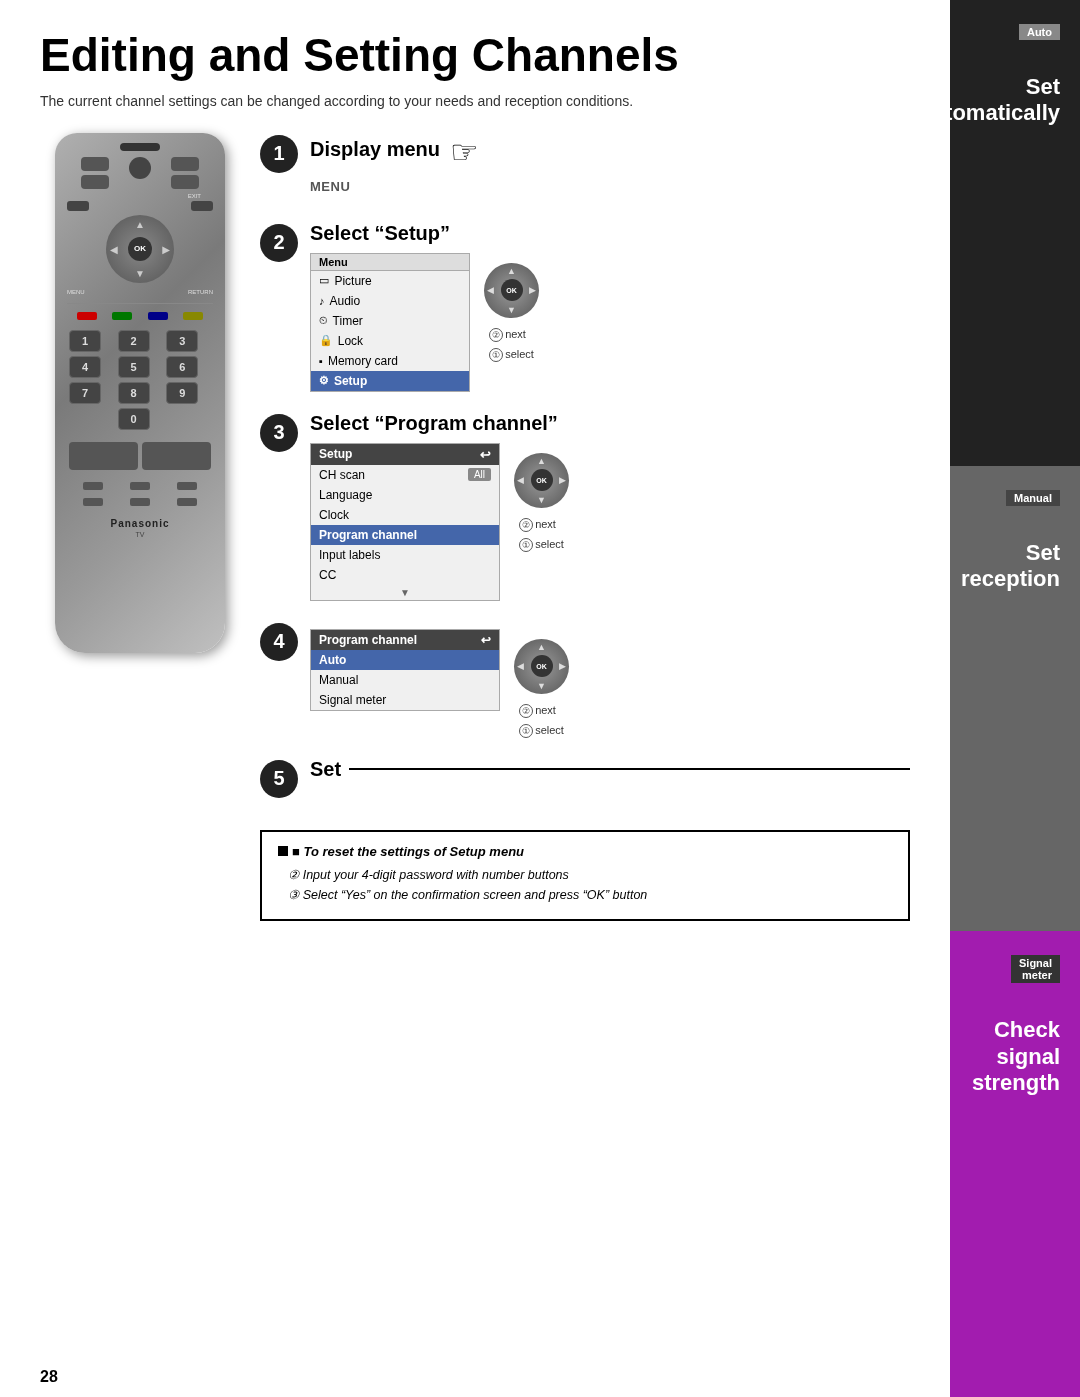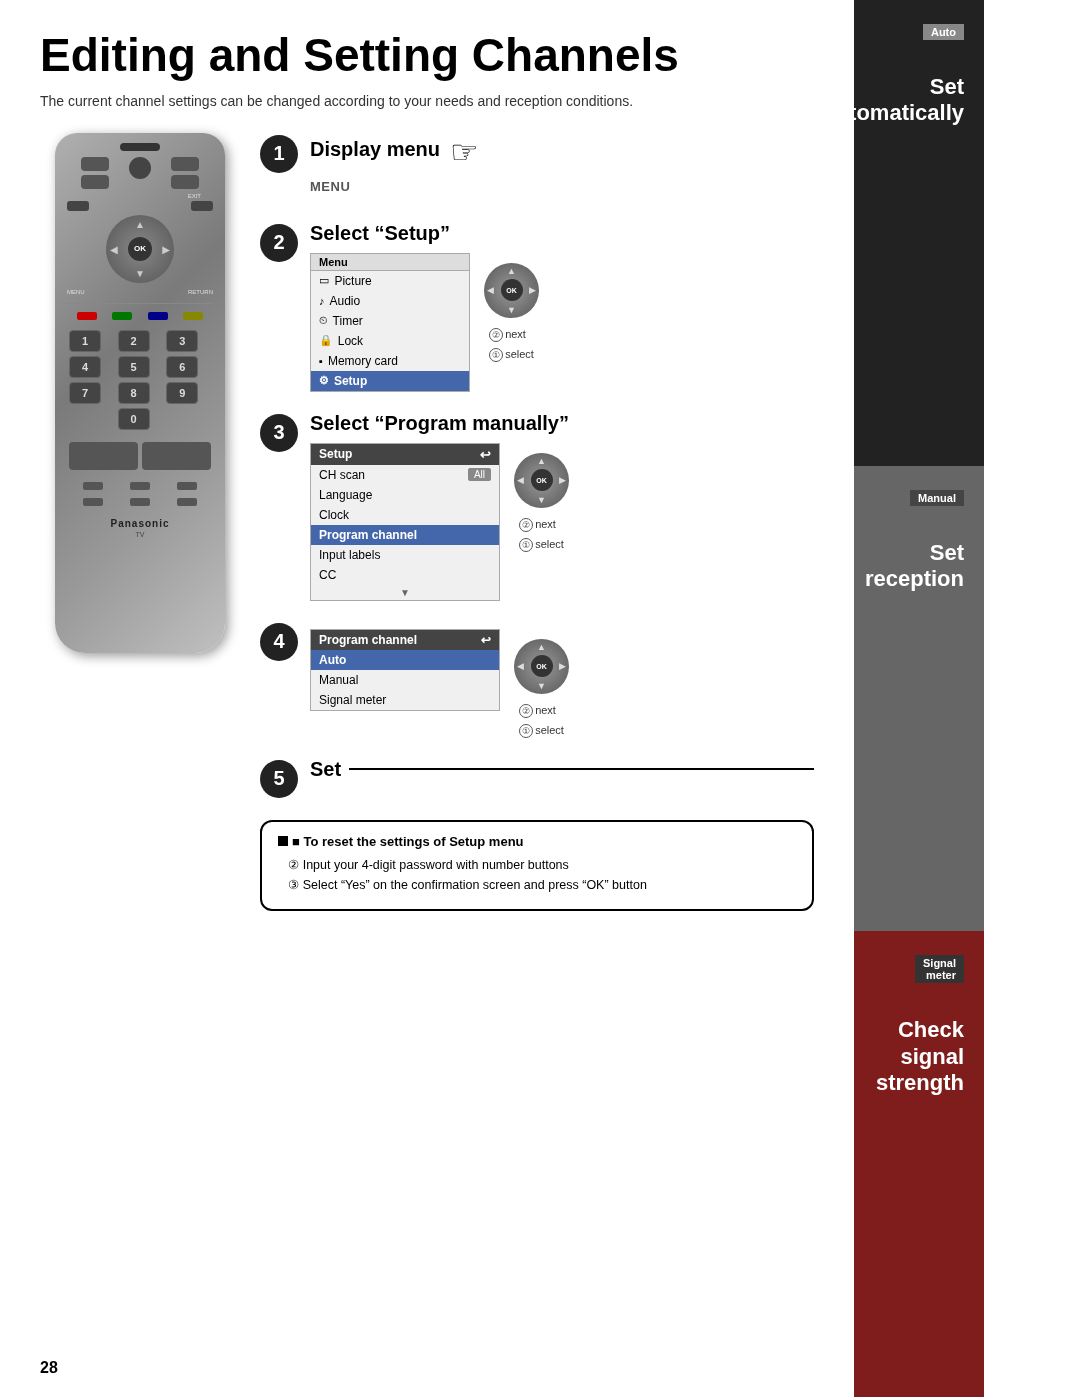--- a/index.html
+++ b/index.html
@@ -7,21 +7,21 @@
       width: 1080px;
       min-height: 1397px;
       background: #fff;
       font-family: Arial, Helvetica, sans-serif;
       position: relative;
       overflow-x: hidden;
     }
 
     .page-wrapper {
       display: flex;
-      width: 984px;
+      width: 1080px;
       min-height: 1397px;
     }
 
     .main-content {
       flex: 1;
       padding: 30px 40px 40px 40px;
       position: relative;
     }
 
     .right-sidebar {
@@ -426,45 +426,46 @@
       width: 36px;
       height: 36px;
       background: radial-gradient(circle, #bbb 0%, #888 100%);
       border-radius: 50%;
       border: 1px solid #666;
     }
 
     
     .reset-box {
       border: 2px solid #000;
-      border-radius: 12px;
+      border-radius: 0;
       padding: 12px 16px;
-      margin-top: 22px;
+      margin-top: 32px;
       font-size: 13px;
+      font-style: italic;
     }
     .reset-title {
       font-weight: bold;
       font-size: 13px;
       margin-bottom: 8px;
       display: flex;
       align-items: center;
       gap: 4px;
     }
     .reset-item {
       margin-bottom: 5px;
       padding-left: 10px;
       font-size: 12.5px;
     }
 
     
     .page-number {
       font-size: 16px;
       font-weight: bold;
       position: absolute;
-      bottom: 20px;
+      bottom: 11px;
       left: 40px;
     }
 
     
     .sidebar-panel {
       flex: 1;
       display: flex;
       flex-direction: column;
       align-items: flex-end;
       justify-content: center;
@@ -473,21 +474,21 @@
     }
     .sidebar-panel-auto {
       background: #222;
       min-height: 200px;
     }
     .sidebar-panel-manual {
       background: #666;
       min-height: 200px;
     }
     .sidebar-panel-signal {
-      background: #7f1d1d;
+      background: #a21caf;
       min-height: 200px;
     }
 
     .sidebar-text {
       color: #fff;
       font-size: 22px;
       font-weight: bold;
       text-align: right;
       line-height: 1.2;
       margin-top: 30px;
@@ -695,21 +696,21 @@
               </div>
             </div>
           </div>
         </div>
 
         <div class="step-block">
           <div class="step-circle">
             <span>3</span>
           </div>
           <div class="step-content">
-            <div class="step-title">Select “Program manually”</div>
+            <div class="step-title">Select “Program channel”</div>
             <div style="display:flex;align-items:flex-start;gap:14px;margin-top:8px;">
 
               <div class="setup-box">
                 <div class="setup-box-header">
                   <span>Setup</span>
                   <span class="back-icon">↩</span>
                 </div>
                 <div class="setup-item">
                   <span>CH scan</span>
                   <span class="all-badge">All</span>

